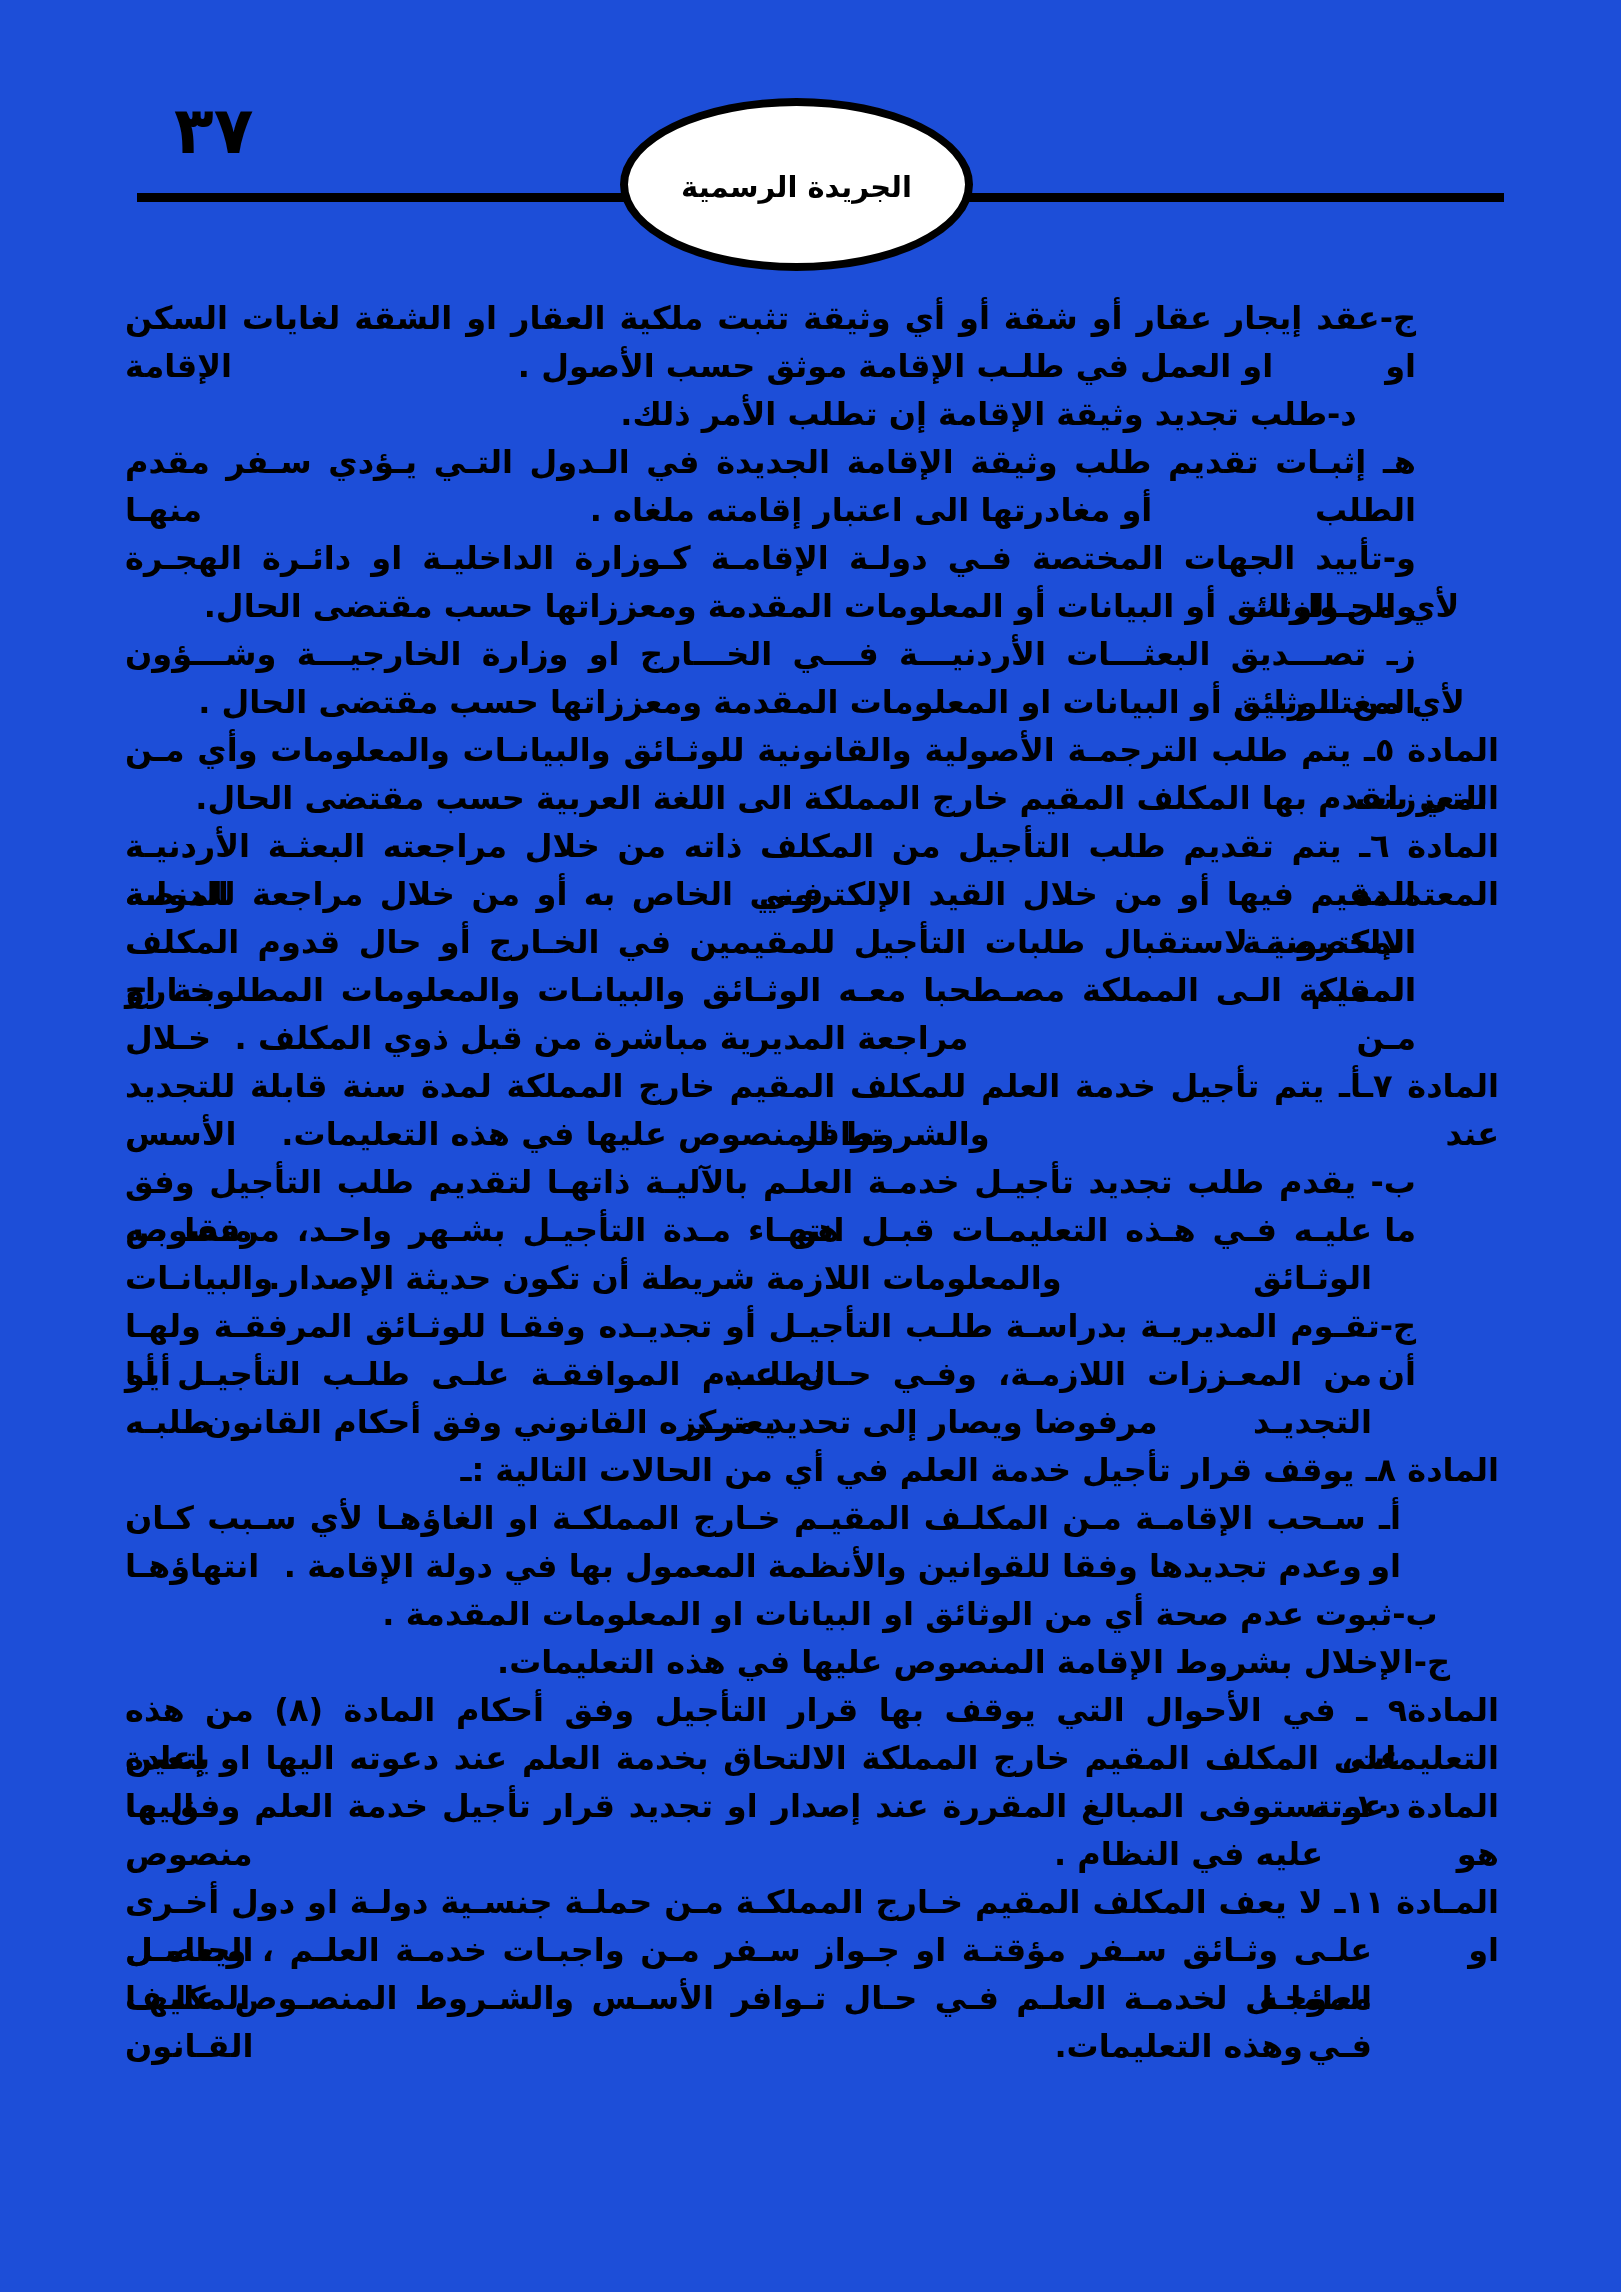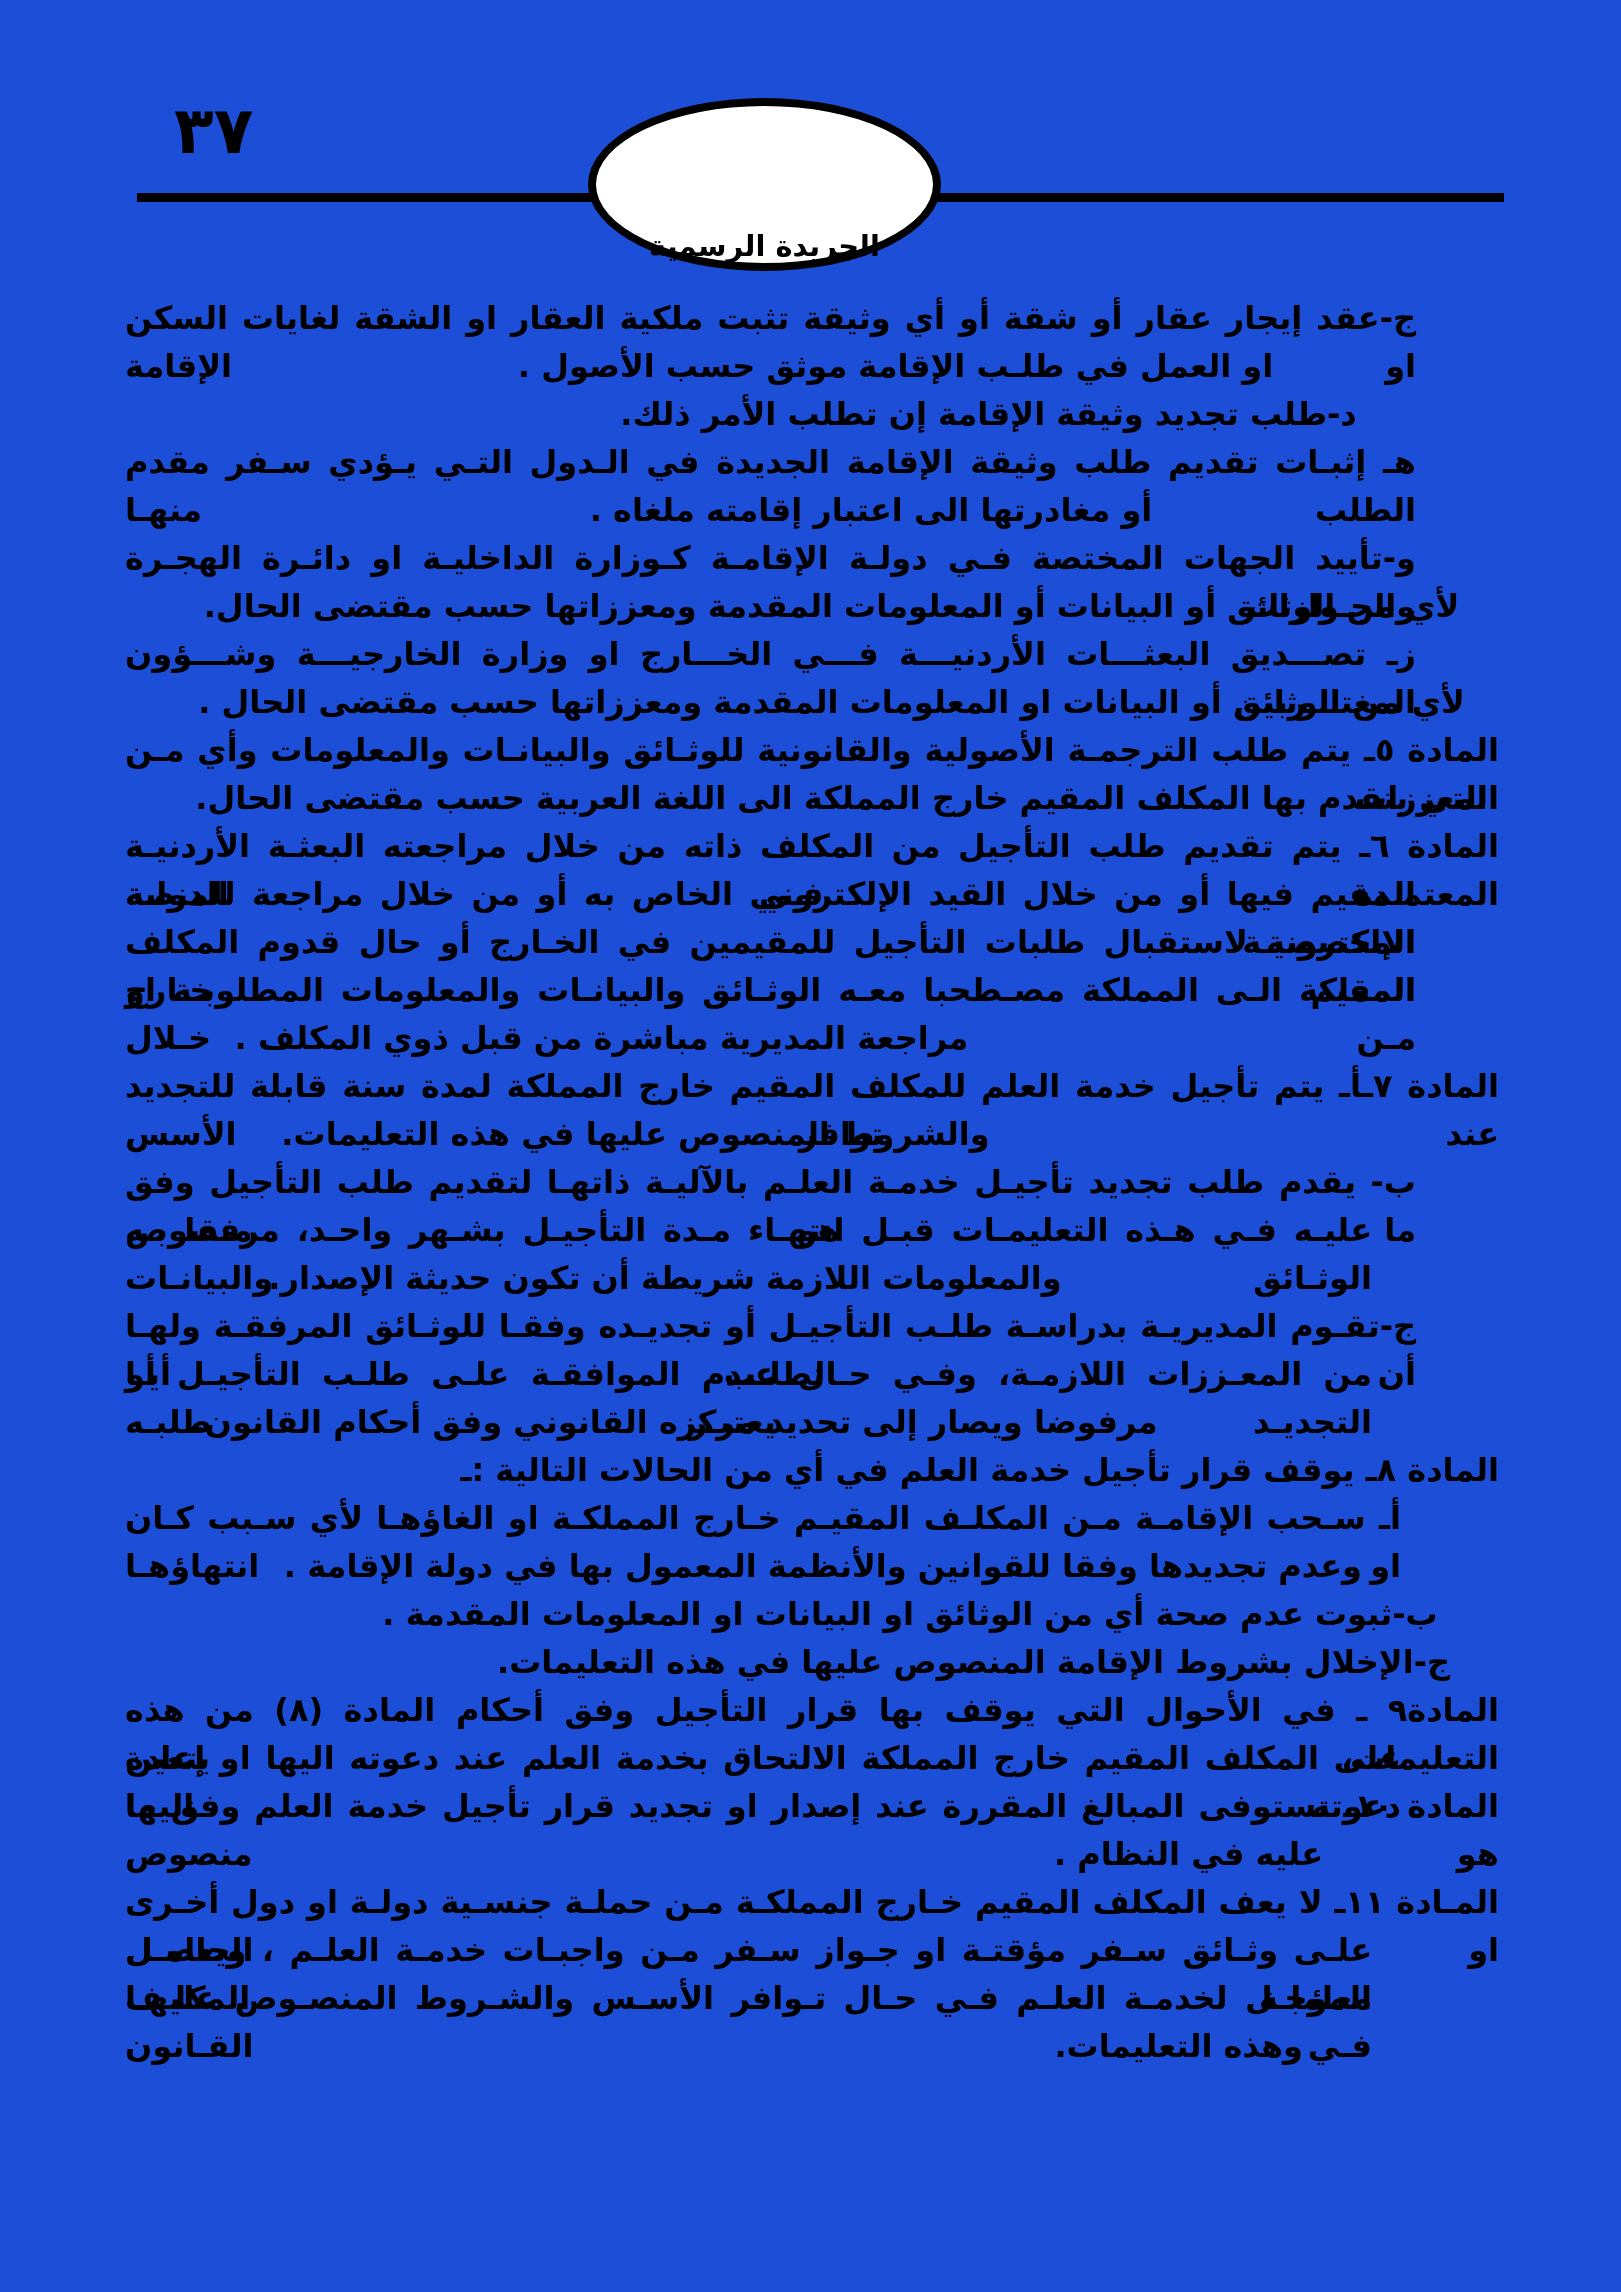--- a/index.html
+++ b/index.html
@@ -23,28 +23,28 @@
     letter-spacing:2px;
   }
   .header-rule{
     position:absolute;
     top:193px;left:137px;
     width:1367px;height:8.8px;
     background:#000;
   }
   .gazette-oval{
     position:absolute;
-    top:98px;left:588px;
+    top:98px;left:620px;
     width:353px;height:173px;
     background:#fff;
     border:8.8px solid #000;
     border-radius:50%;
     box-sizing:border-box;
     display:flex;
-    align-items:flex-end;
+    align-items:center;
     justify-content:center;
     z-index:2;
   }
   .gazette-oval .badge-text{
     font-size:29px;
     font-weight:700;
     padding-top:5.9px;
     white-space:nowrap;
   }
   

